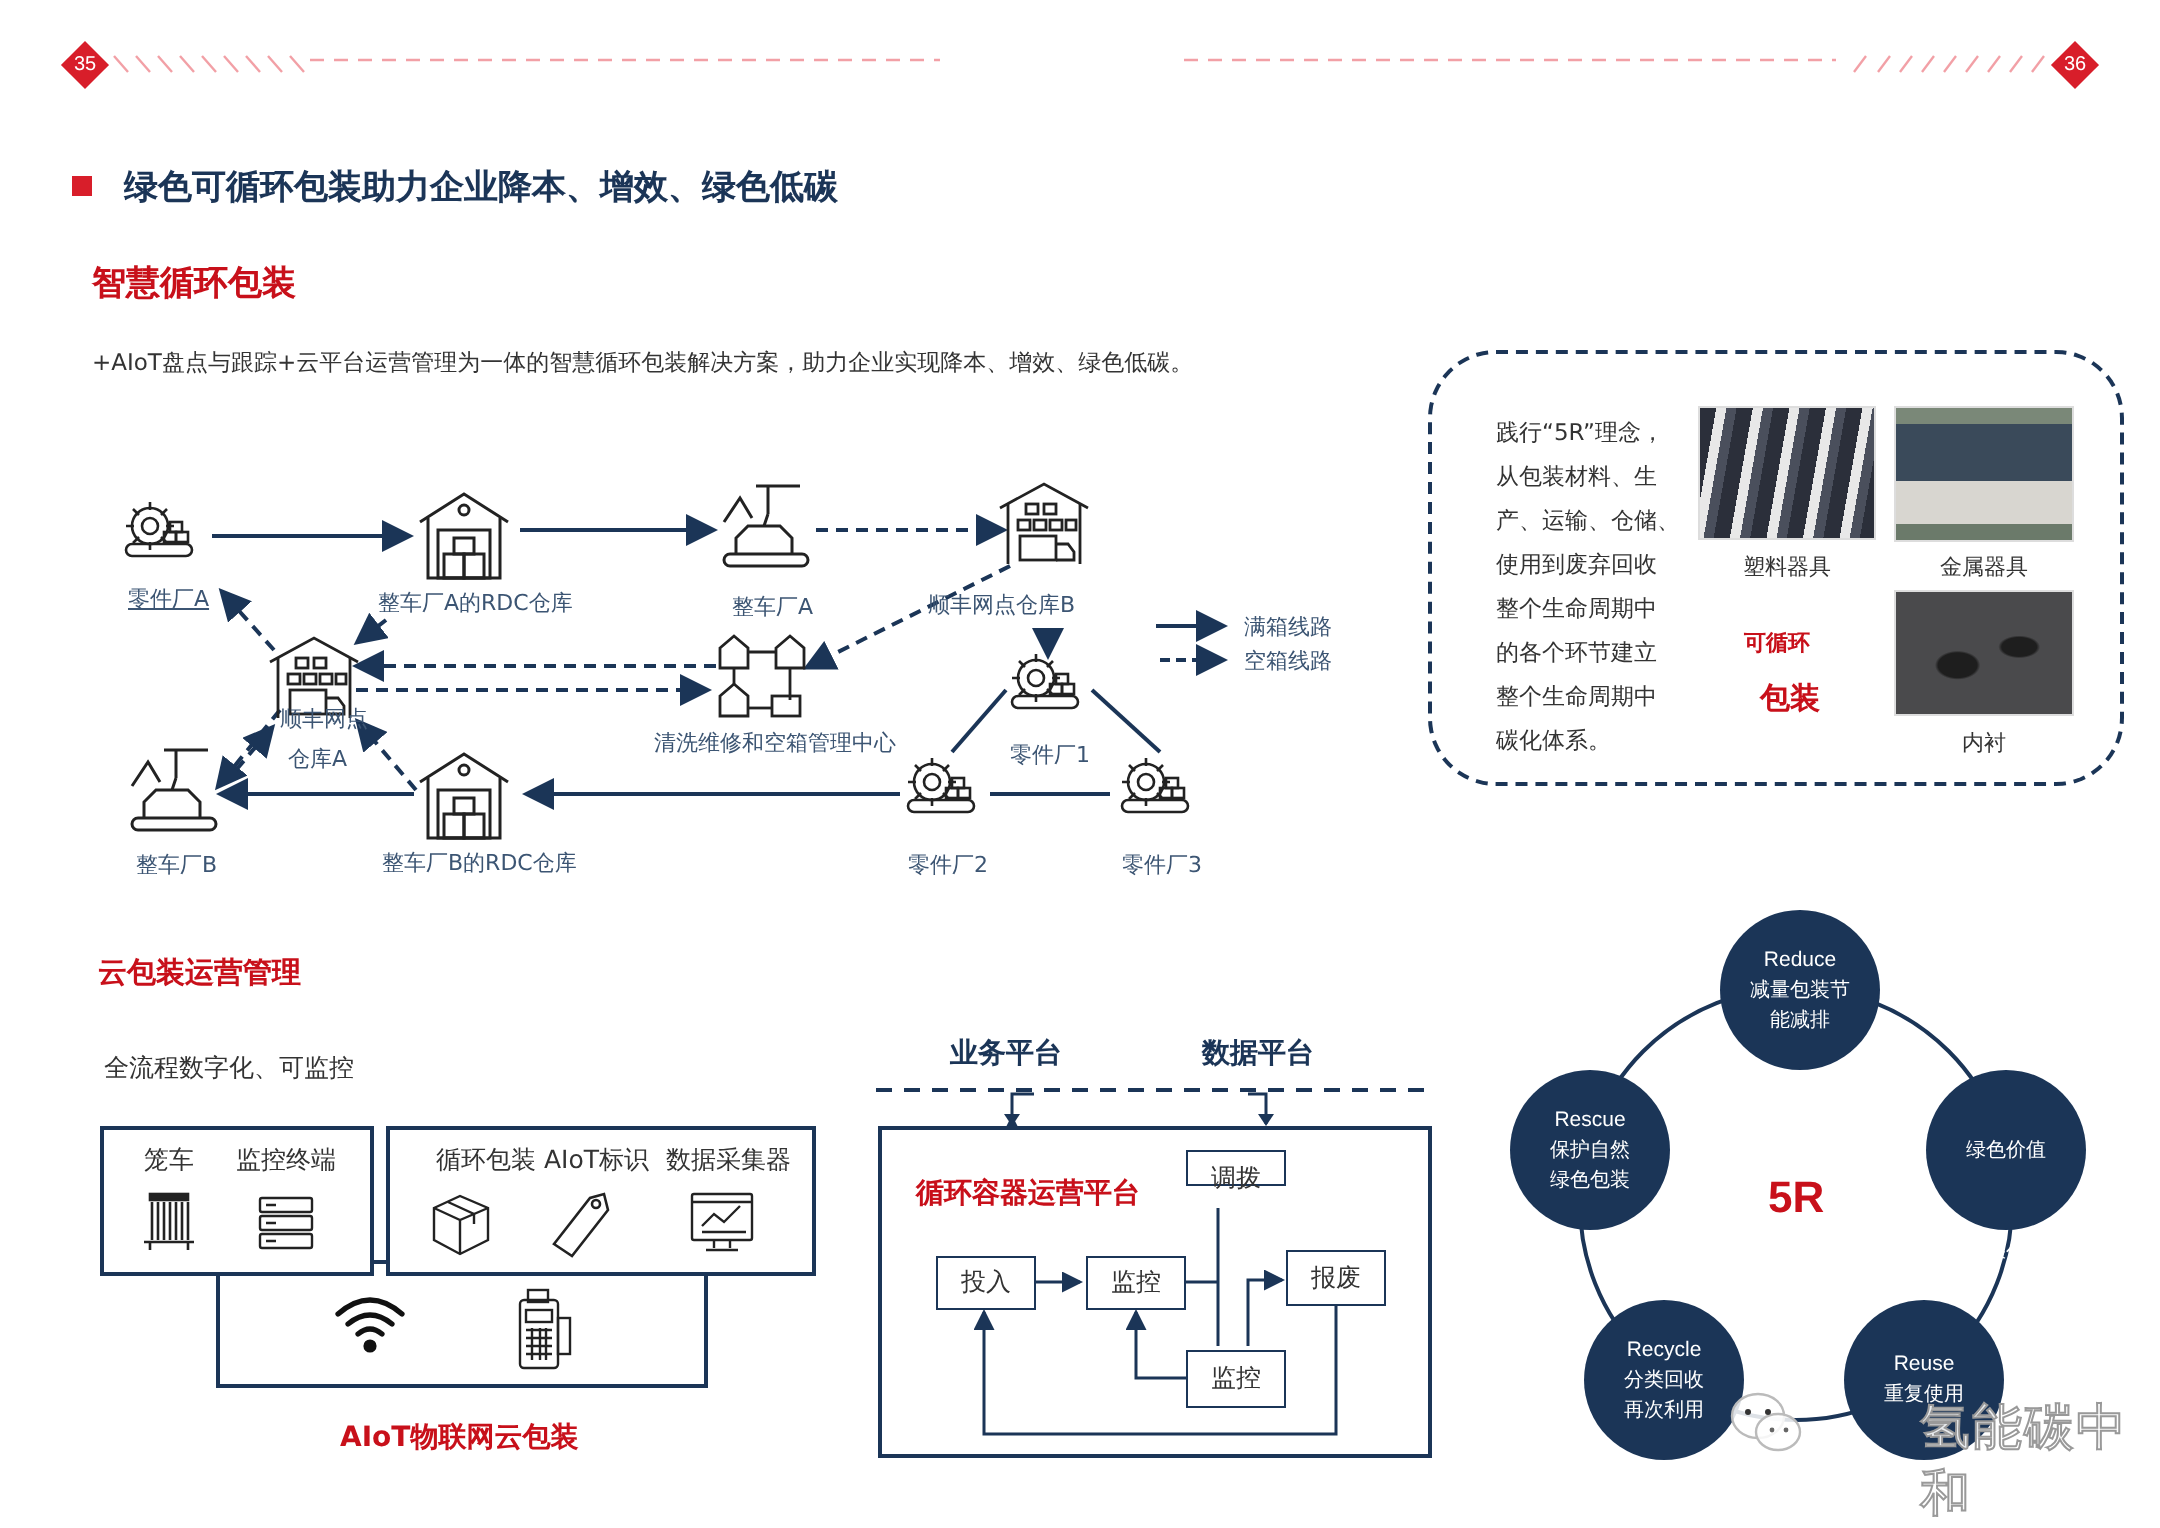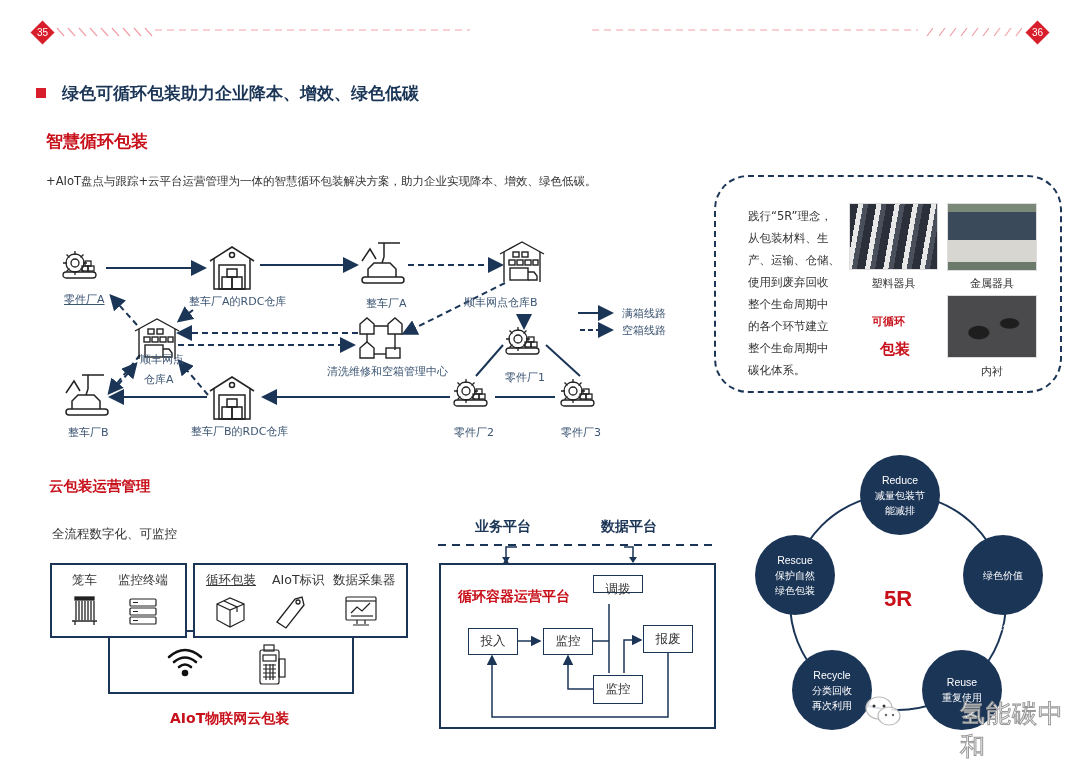--- a/index.html
+++ b/index.html
@@ -244,21 +244,21 @@
 <div class="abs h-red" style="left:880px;top:340px;font-size:15px;">包装</div>
 
 <div class="abs h-red" style="left:49px;top:477px;font-size:14.5px;">云包装运营管理</div>
 <div class="abs" style="left:52px;top:526px;font-size:12.5px;color:#333;">全流程数字化、可监控</div>
 
 <div class="box" style="left:108px;top:630px;width:246px;height:64px;"></div>
 <div class="box" style="left:50px;top:563px;width:137px;height:75px;"></div>
 <div class="box" style="left:193px;top:563px;width:215px;height:75px;"></div>
 <div class="cell-label" style="left:72px;top:572px;">笼车</div>
 <div class="cell-label" style="left:118px;top:572px;">监控终端</div>
-<div class="cell-label" style="left:206px;top:572px;text-decoration:underline;">循环包装</div>
+<div class="cell-label" style="left:218px;top:572px;">循环包装</div>
 <div class="cell-label" style="left:272px;top:572px;">AIoT标识</div>
 <div class="cell-label" style="left:333px;top:572px;">数据采集器</div>
 
 <svg class="abs" style="left:0;top:0;" width="420" height="700">
   <g fill="none" stroke="#222" stroke-width="1.3">
     <rect x="75" y="597" width="19" height="3" fill="#222"></rect>
     <path d="M76,601 v19 M79,601 v19 M82,601 v19 M85,601 v19 M88,601 v19 M91,601 v19 M94,601 v19"></path>
     <path d="M72,621 h25 M75,621 v4 M94,621 v4"></path>
   </g>
   <g fill="none" stroke="#222" stroke-width="1.2">

